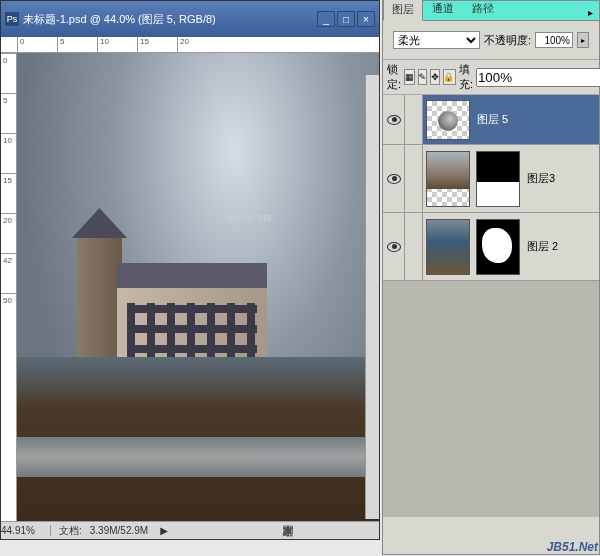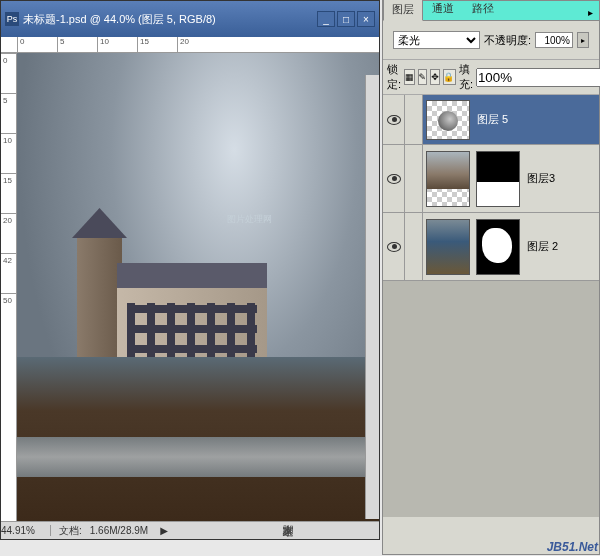--- a/index.html
+++ b/index.html
@@ -108,21 +108,21 @@
       </div>
       <div class="ground"></div>
       <div class="water"></div>
       <div class="logo-sub">图片处理网</div>
     </div>
     <div class="scroll-v"></div>
   </div>
   <div class="status-bar">
     <span class="zoom">44.91%</span>
     <span>文档:</span>
-    <span>1.66M/28.9M</span>
+    <span>3.39M/52.9M</span>
     <span style="margin-left:4px">▶</span>
   </div>
 </div>
 
 <div class="panel">
   <div class="panel-tabs">
     <div class="tab active">图层</div>
     <div class="tab">通道</div>
     <div class="tab">路径</div>
     <div class="panel-close">▸</div>

